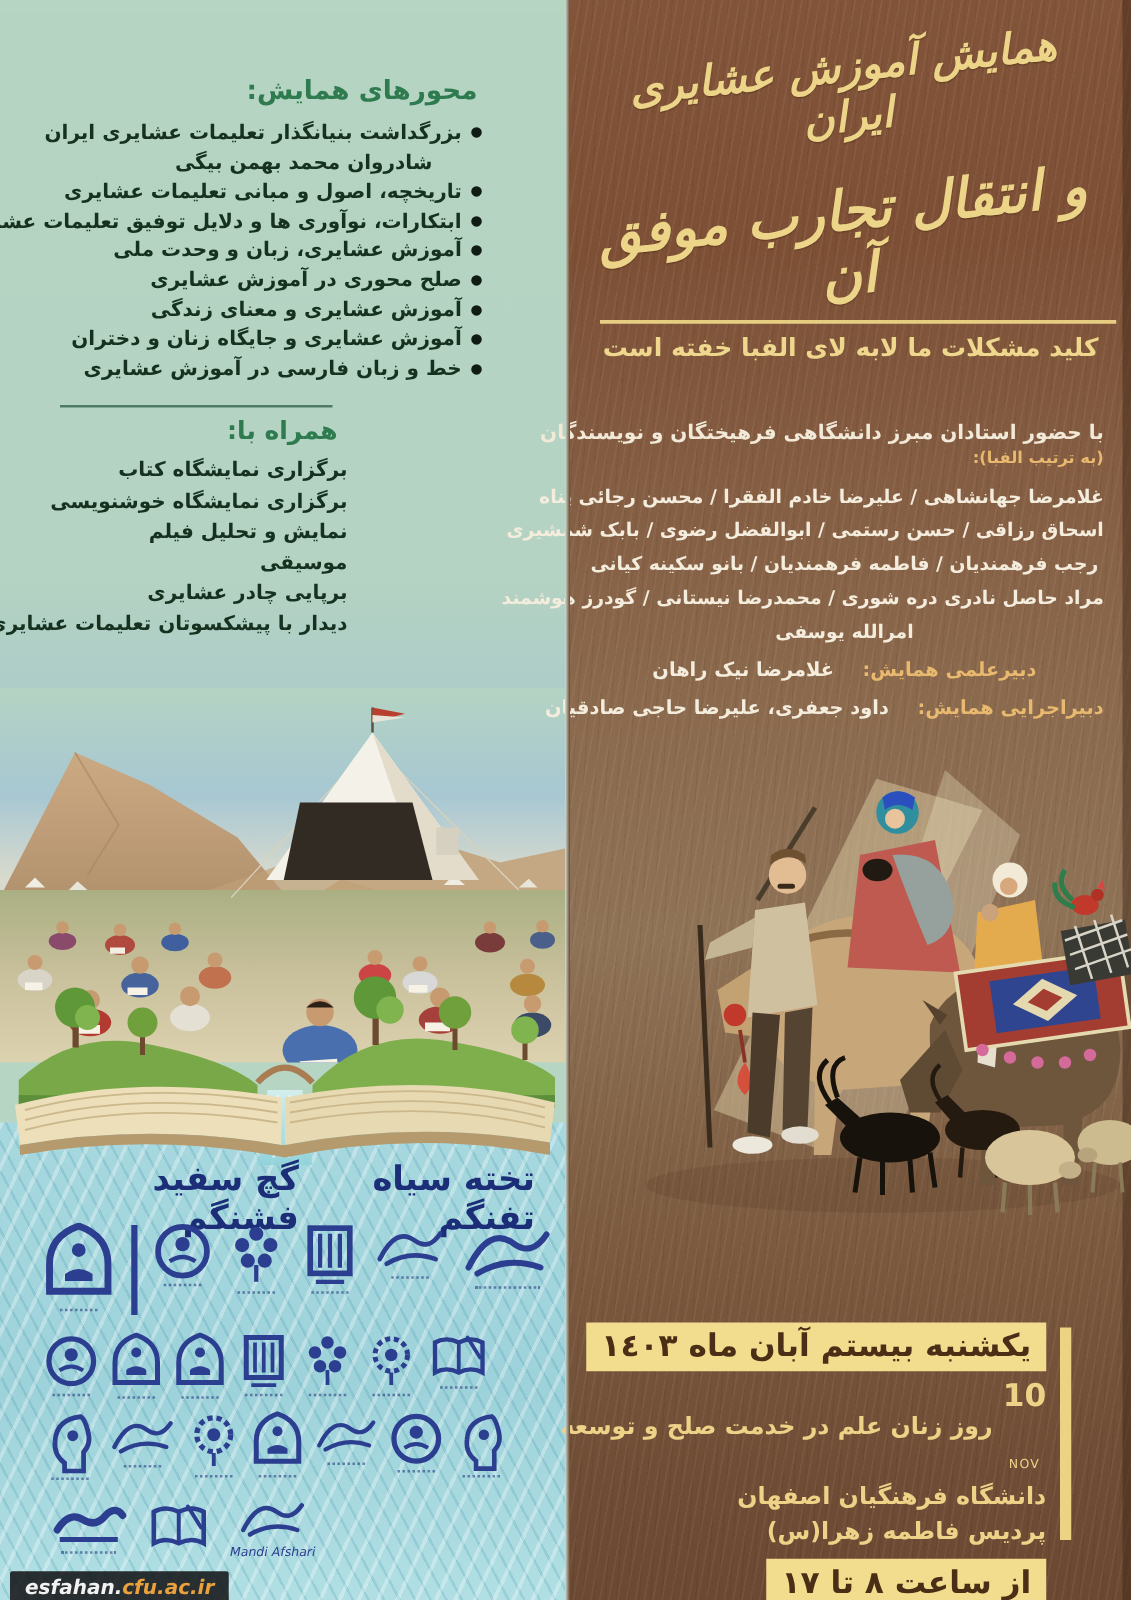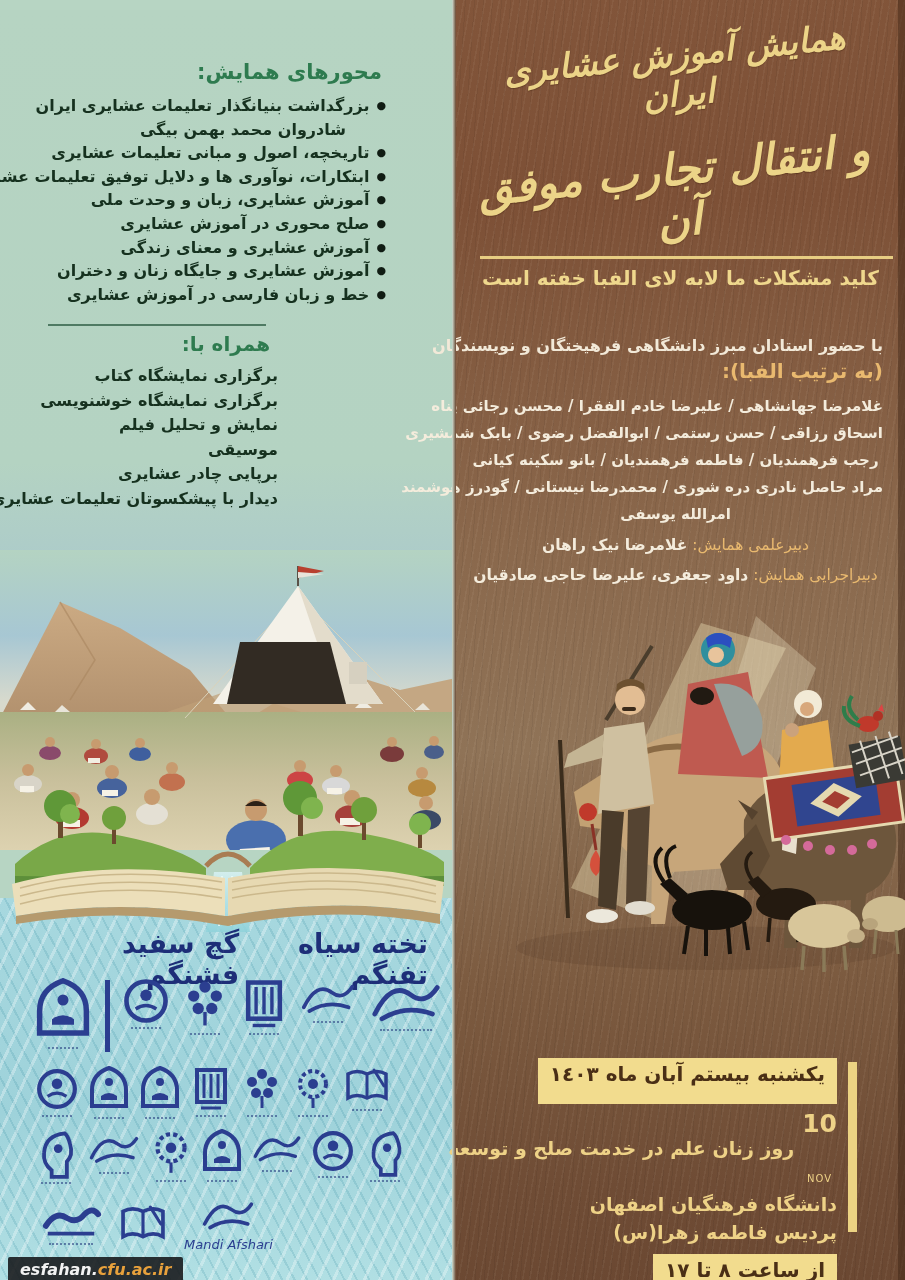--- a/index.html
+++ b/index.html
@@ -41,21 +41,21 @@
   .logos{position:absolute;left:0;top:960px;width:456px;z-index:4;color:#2b3e90;}
   .lrow{display:flex;align-items:flex-start;}
   .lrow1{margin:8px 0 0 34px;gap:13px;}
   .lrow2{margin:14px 0 0 36px;gap:11px;}
   .lrow3{margin:10px 0 0 34px;gap:10px;}
   .lrow4{margin:12px 0 0 40px;gap:16px;align-items:center;}
   .lgw{display:flex;flex-direction:column;align-items:center;gap:3px;}
   .lg{display:block;}
   .cap{width:30px;height:0;border-bottom:2px dotted rgba(30,50,120,.55);}
   .vbar{width:5px;height:72px;background:#2b3e90;margin-top:2px;}
-  .mandi{font-size:13px;color:#2b3e90;font-style:italic;}
+  .mandi{font-size:10px;color:#2b3e90;font-style:italic;}
 
   .urlbar{position:absolute;left:8px;top:1247px;z-index:5;background:rgba(20,22,24,.88);
     padding:3px 12px 4px 12px;border-radius:2px;font-style:italic;font-weight:bold;font-size:16px;}
   .urlbar .u1{color:#f2f2f2;}
   .urlbar .u2{color:#e8a13c;}
 
   
   .col-right{position:absolute;left:456px;top:0;width:449px;height:1280px;
     background:linear-gradient(178deg,#82553a 0%,#7d5036 16%,#8a684c 42%,#8f7357 58%,#7c5b40 76%,#6f4c35 92%,#6b4832 100%);}
   .col-right .texture{position:absolute;inset:0;
@@ -68,34 +68,34 @@
   .title .t1{font-size:34px;font-weight:bold;font-style:italic;text-align:center;
     transform:rotate(-6deg);letter-spacing:1px;text-shadow:0 1px 1px rgba(60,30,10,.35);}
   .title .t2{font-size:44px;font-weight:bold;font-style:italic;text-align:center;margin-top:30px;
     transform:rotate(-6deg);letter-spacing:1px;text-shadow:0 1px 1px rgba(60,30,10,.35);}
   .gold-line{position:absolute;top:256px;left:24px;right:12px;height:3px;background:#e7cd82;z-index:2;}
   .tagline{position:absolute;top:266px;left:6px;right:6px;direction:rtl;text-align:center;
     font-size:20px;font-weight:bold;color:#efd88d;z-index:2;}
 
   .speakers{position:absolute;top:336px;left:12px;right:22px;direction:rtl;z-index:2;}
   .sp-intro1{font-size:16px;font-weight:bold;color:#f2e9d8;text-align:left;white-space:nowrap;}
-  .sp-intro2{font-size:20px;font-weight:bold;color:#e9b96f;text-align:right;margin-top:4px;}
+  .sp-intro2{font-size:13px;font-weight:bold;color:#e9b96f;text-align:right;margin-top:4px;}
   .sp-names{margin-top:10px;text-align:center;color:#f4ecdc;font-weight:bold;font-size:15px;}
   .sp-names div{line-height:27px;white-space:nowrap;}
   .sp-sec{margin-top:4px;text-align:center;font-size:15.5px;line-height:26px;white-space:nowrap;}
-  .sp-sec .lbl{color:#e9b96f;font-weight:normal;}
+  .sp-sec .lbl{color:#e9b96f;font-weight:bold;margin-left:18px;}
   .sp-sec .val{color:#f4ecdc;font-weight:bold;}
 
   .nomads{position:absolute;left:0;top:588px;width:449px;height:465px;display:block;z-index:1;}
 
   .gold-bar{position:absolute;top:1062px;right:48px;width:9px;height:170px;background:#ecd383;z-index:2;}
   .details{position:absolute;top:1058px;right:68px;direction:rtl;z-index:2;
     display:flex;flex-direction:column;align-items:flex-start;}
-  .gbox{background:#f2dc8e;color:#4a2f16;font-weight:bold;font-size:20px;
-    padding:4px 12px 18px 12px;white-space:nowrap;}
+  .gbox{background:#f2dc8e;color:#4a2f16;font-weight:bold;font-size:25px;
+    padding:4px 12px 6px 12px;white-space:nowrap;}
   .wday{display:flex;align-items:center;gap:8px;margin-top:7px;color:#eed287;}
   .wday .stack{display:flex;flex-direction:column;align-items:center;line-height:1;gap:38px;}
   .wday .stack b{font-size:25px;font-style:normal;}
   .wday .stack i{font-size:10px;font-style:normal;letter-spacing:1px;}
   .wday .txt{font-size:19px;font-weight:bold;white-space:nowrap;}
   .venue{font-size:19px;font-weight:bold;color:#eed287;line-height:28px;white-space:nowrap;}
   .venue.first{margin-top:6px;}
   .details .time{margin-top:8px;}
 </style>
 </head>

